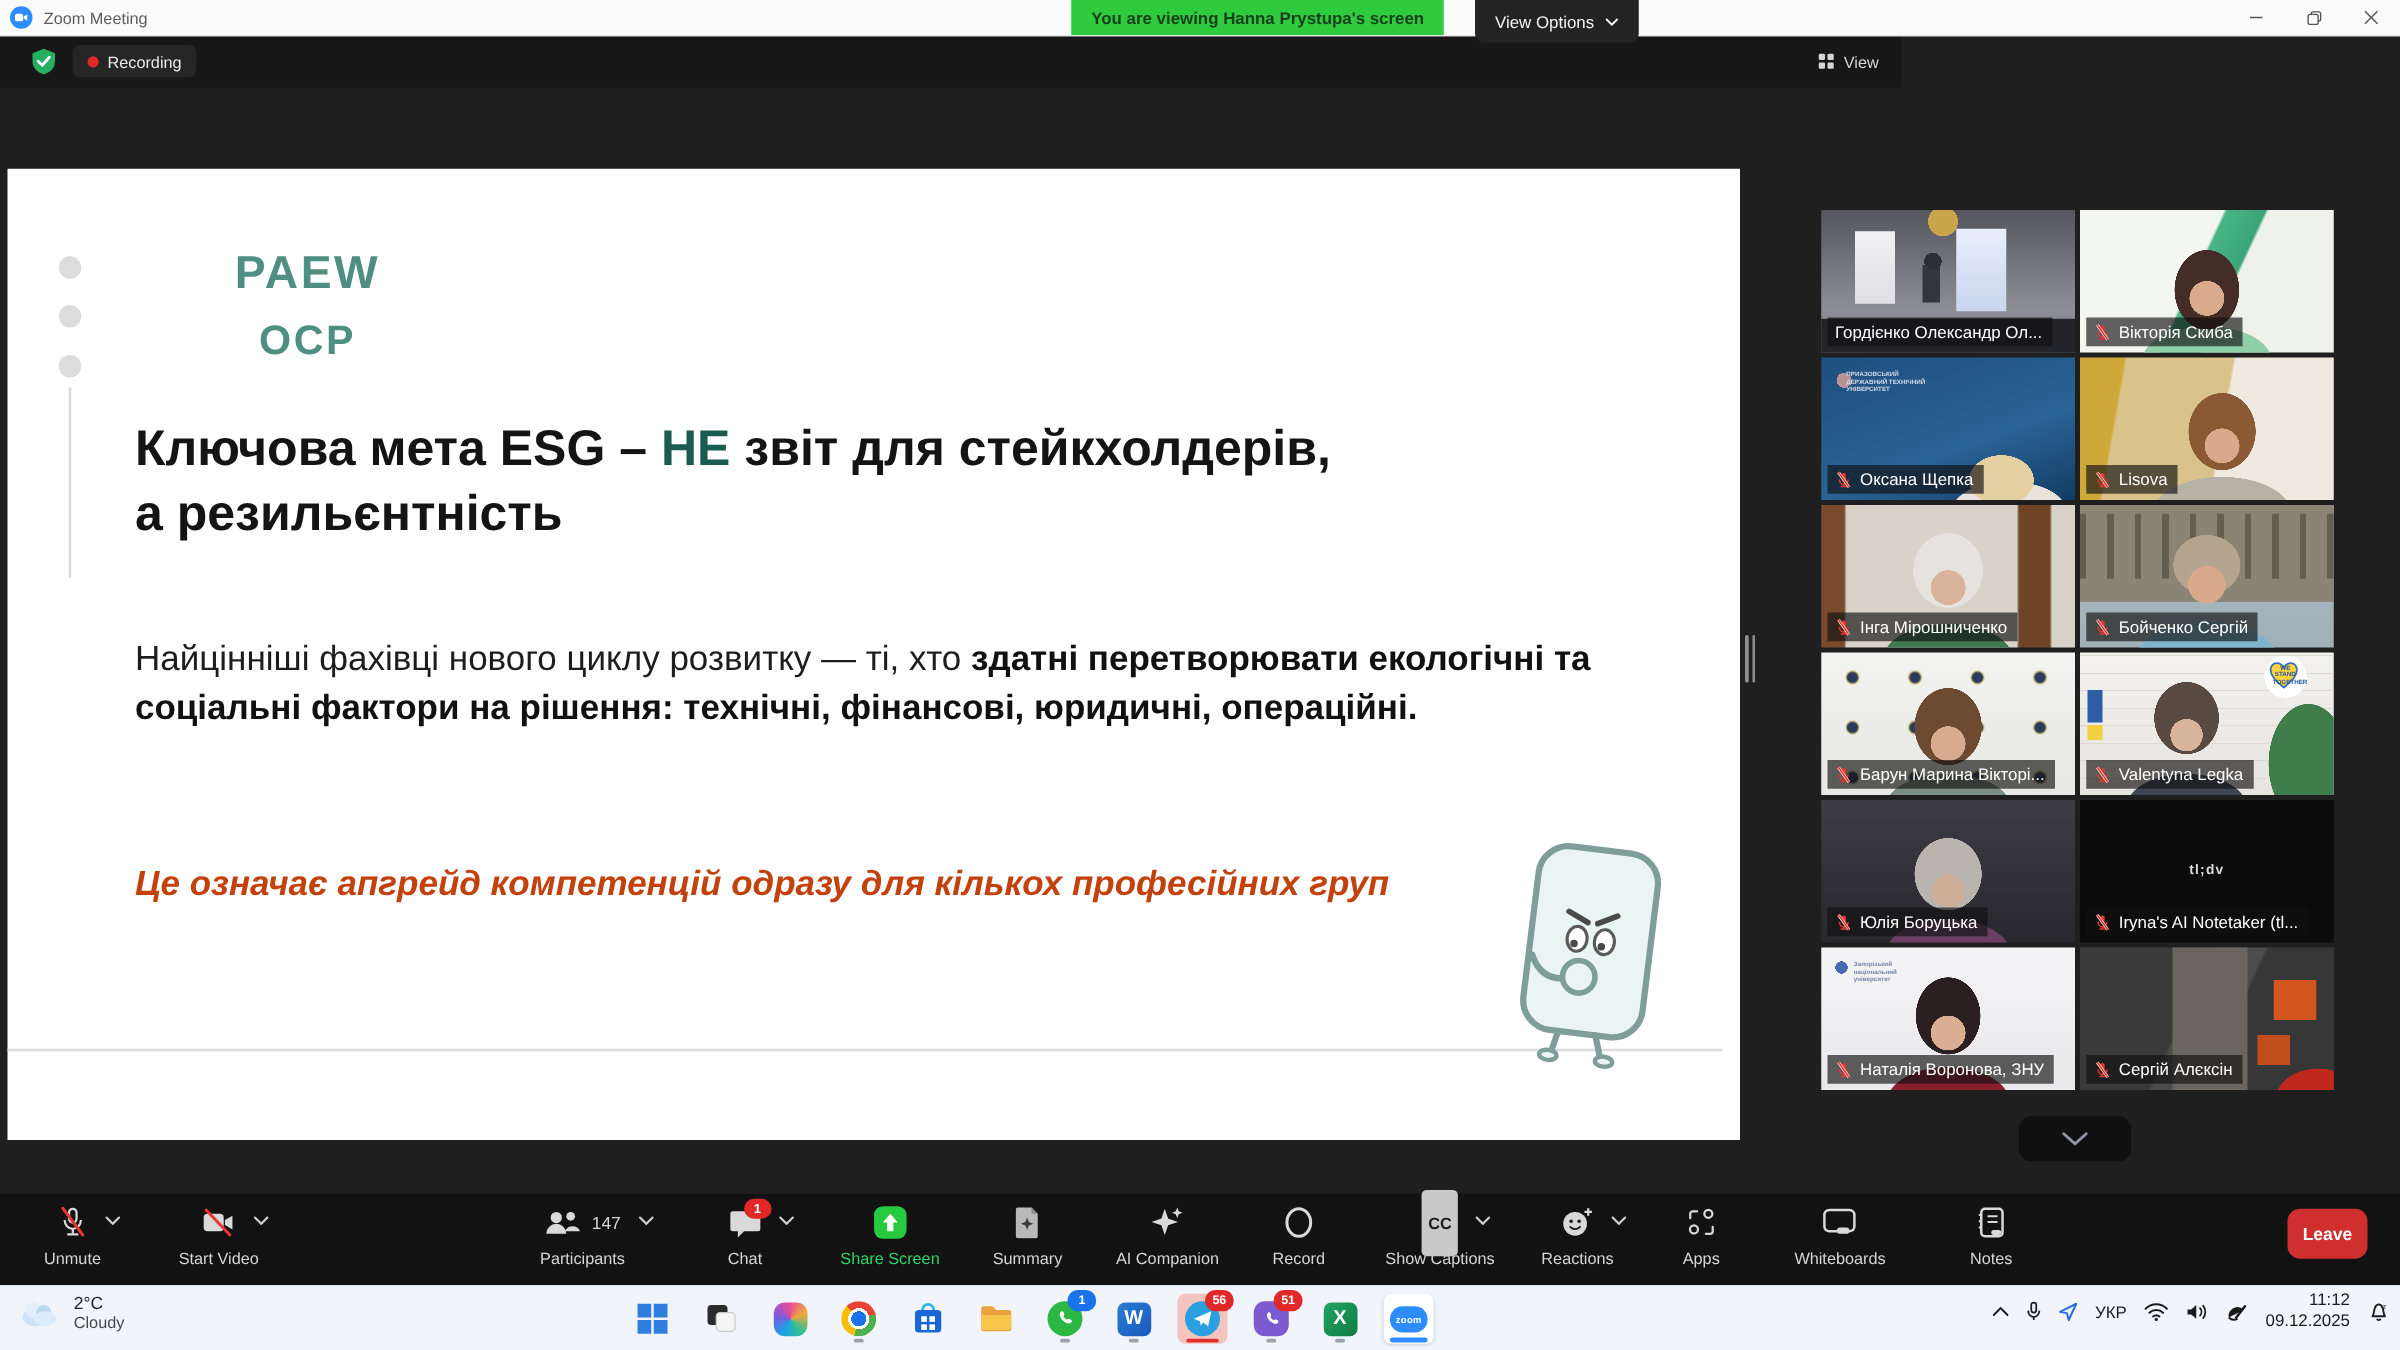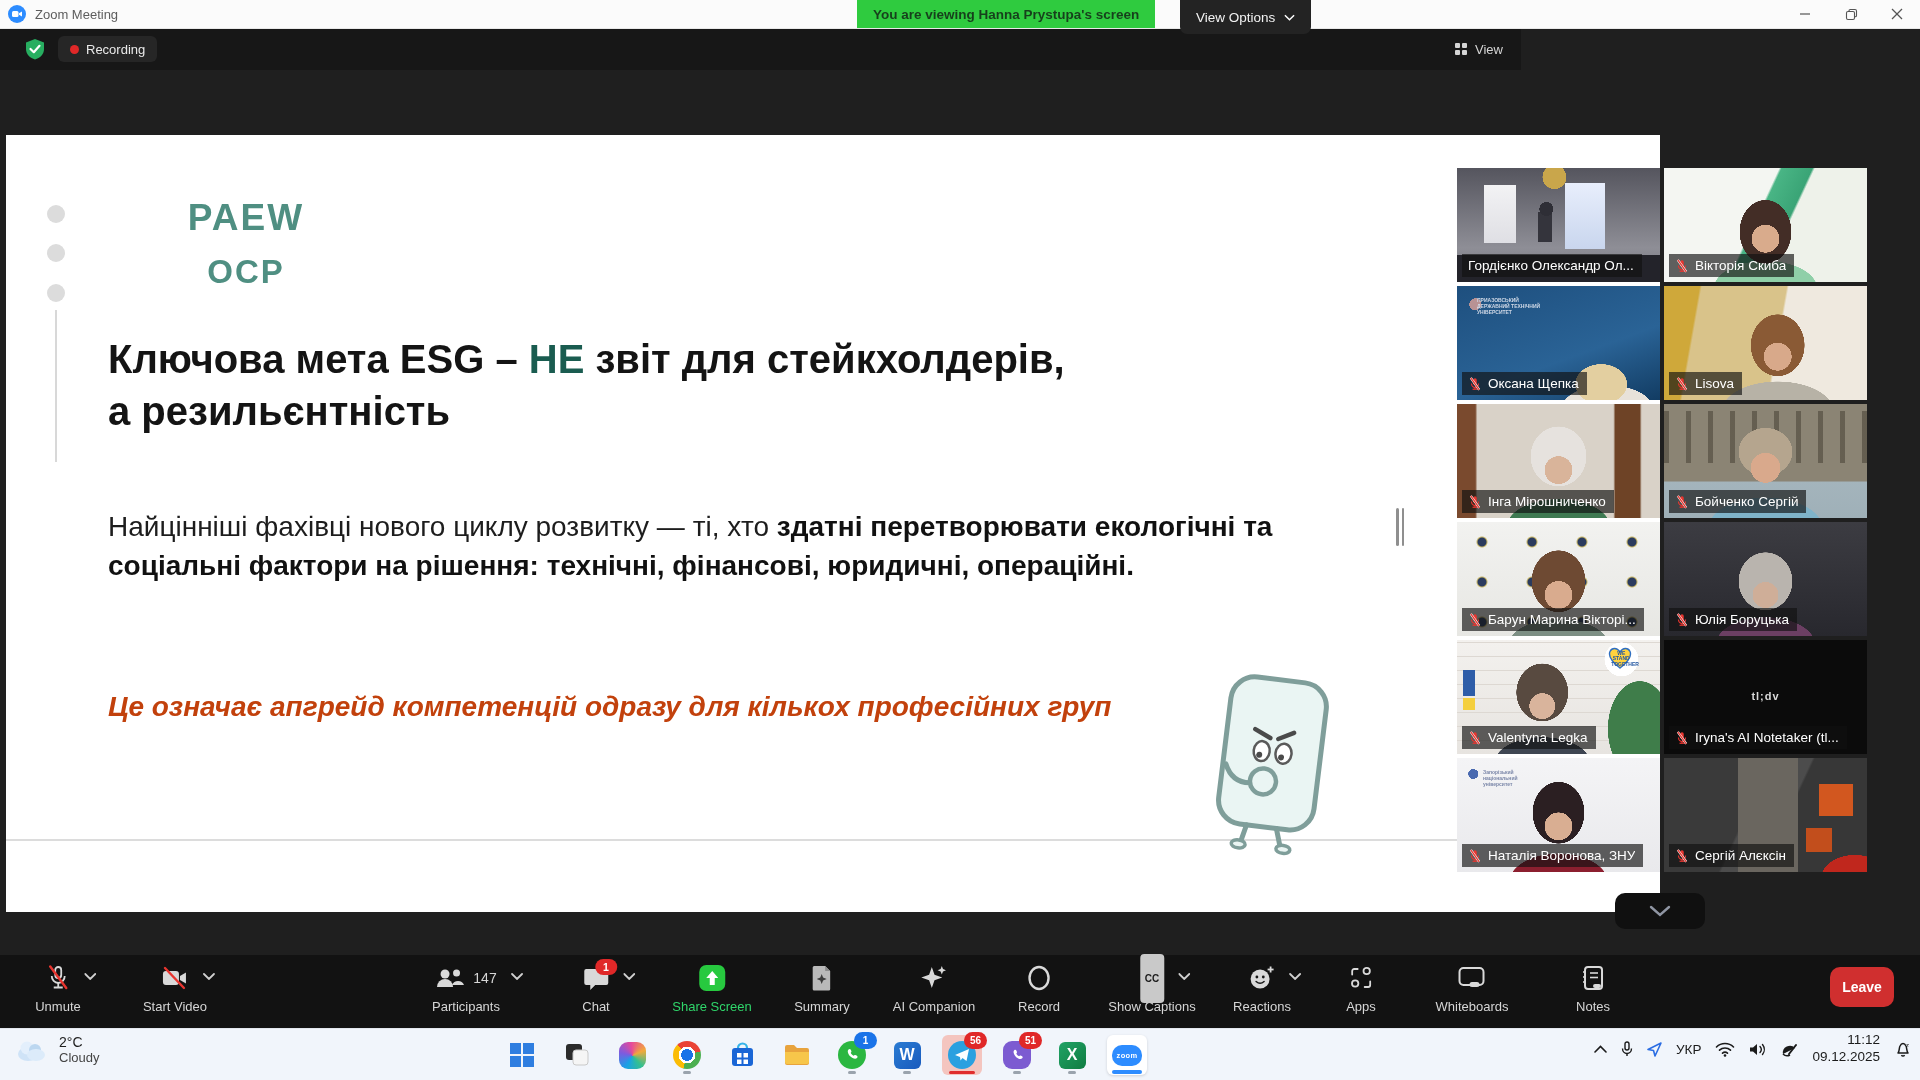--- a/index.html
+++ b/index.html
@@ -21,21 +21,21 @@
   .win-btn{width:46px;height:28px;display:flex;align-items:center;justify-content:center;color:#555;}
   
   .topbar{position:absolute;top:28px;left:0;width:1521px;height:42px;background:#171717;z-index:25;}
   .shield{position:absolute;left:24px;top:10px;}
   .rec-chip{position:absolute;left:58px;top:8px;height:26px;background:#262626;border-radius:6px;
             display:flex;align-items:center;gap:7px;padding:0 12px;color:#e9e9e9;font-size:13px;}
   .rec-dot{width:9px;height:9px;border-radius:50%;background:#e02828;}
   .view-btn{position:absolute;right:18px;top:9px;height:24px;display:flex;align-items:center;gap:7px;
             color:#d5d5d5;font-size:13px;cursor:pointer;}
   
-  .slide{position:absolute;left:6px;top:135px;width:1654px;height:777px;background:#ffffff;z-index:5;}
+  .slide{position:absolute;left:6px;top:135px;width:1386px;height:777px;background:#ffffff;z-index:5;}
   .slide-dot{position:absolute;width:18px;height:18px;border-radius:50%;background:#dcdcdc;left:41px;}
   .slide-vline{position:absolute;left:49px;top:175px;width:2px;height:152px;background:#d8d8d8;}
   .slide-logo{position:absolute;left:120px;top:62px;width:240px;text-align:center;
               color:#4f8f82;font-weight:bold;letter-spacing:2px;}
   .slide-logo .l1{font-size:37px;}
   .slide-logo .l2{font-size:33px;margin-top:14px;}
   .slide-heading{position:absolute;left:102px;top:198px;width:1180px;font-size:40px;font-weight:bold;
                  color:#141414;line-height:1.3;}
   .slide-heading .hl{color:#1a5c50;}
   .slide-para1{position:absolute;left:102px;top:372px;width:1190px;font-size:28px;color:#1d1d1d;line-height:1.4;}
@@ -137,21 +137,21 @@
            align-items:center;gap:7px;color:#d6d6d6;font-size:13px;cursor:pointer;white-space:nowrap;}
   .icon-row{position:relative;height:28px;display:flex;align-items:center;gap:8px;}
   .caret{position:absolute;right:-26px;top:9px;}
   .share-ico{width:26px;height:26px;border-radius:7px;background:#27c93f;display:flex;
              align-items:center;justify-content:center;}
   .share-label{color:#2fd56a;}
   .count{font-size:14px;color:#d6d6d6;}
   .chat-badge{position:absolute;top:-7px;right:-8px;min-width:16px;height:16px;border-radius:8px;
               background:#e02828;color:#fff;font-size:10.5px;font-weight:bold;display:flex;
               align-items:center;justify-content:center;padding:0 3px;}
-  .cc-box{background:#c9c9c9;color:#1b1b1b;font-size:10px;font-weight:bold;border-radius:4px;padding:19px 5px;}
+  .cc-box{background:#c9c9c9;color:#1b1b1b;font-size:13px;font-weight:bold;border-radius:4px;padding:19px 5px;}
   .leave-btn{position:absolute;right:26px;top:12px;width:64px;height:40px;background:#d02f2f;border-radius:10px;
              color:#fff;font-weight:bold;font-size:14px;display:flex;align-items:center;justify-content:center;
              cursor:pointer;}
   
   .taskbar{position:absolute;left:0;top:1028px;width:1920px;height:52px;background:#f1f5fb;
            border-top:1px solid #e2e7ee;z-index:40;}
   .weather{position:absolute;left:14px;top:5px;display:flex;align-items:center;gap:9px;cursor:pointer;}
   .weather .t{font-size:14px;color:#1f1f1f;}
   .weather .d{font-size:13px;color:#454545;}
   .tb-center{position:absolute;left:502px;top:0;height:52px;display:flex;align-items:center;}
@@ -373,41 +373,41 @@
 
   <div class="tile a7">
     <div class="tile-label">
       <svg width="14" height="14">
           <use href="#sym-mic-off"></use>
         </svg>
       <span>Барун Марина Вікторі...</span>
     </div>
   </div>
 
-  <div class="tile a8">
-    <div class="tile-label">
-      <svg width="14" height="14">
-          <use href="#sym-mic-off"></use>
-        </svg>
-      <span>Юлія Боруцька</span>
-    </div>
-  </div>
-
   <div class="tile a9">
     <span class="heart">
       <svg width="26" height="24" viewBox="0 0 26 24">
           <path d="M13 22 C4 15 1 10 3 5.5 C5 1.5 10 1.5 13 6 C16 1.5 21 1.5 23 5.5 C25 10 22 15 13 22 Z" fill="#ffd23e" stroke="#2f6fc2" stroke-width="1.4"></path>
         </svg>
       <span class="tiny-text" style="left:4px;top:5px;color:#2457a0;width:20px">WE STAND TOGETHER</span>
     </span>
     <div class="tile-label">
       <svg width="14" height="14">
           <use href="#sym-mic-off"></use>
         </svg>
       <span>Valentyna Legka</span>
+    </div>
+  </div>
+
+  <div class="tile a8">
+    <div class="tile-label">
+      <svg width="14" height="14">
+          <use href="#sym-mic-off"></use>
+        </svg>
+      <span>Юлія Боруцька</span>
     </div>
   </div>
 
   <div class="tile a10">
     <div class="wm">tl;dv</div>
     <div class="tile-label">
       <svg width="14" height="14">
           <use href="#sym-mic-off"></use>
         </svg>
       <span>Iryna's AI Notetaker (tl...</span>

